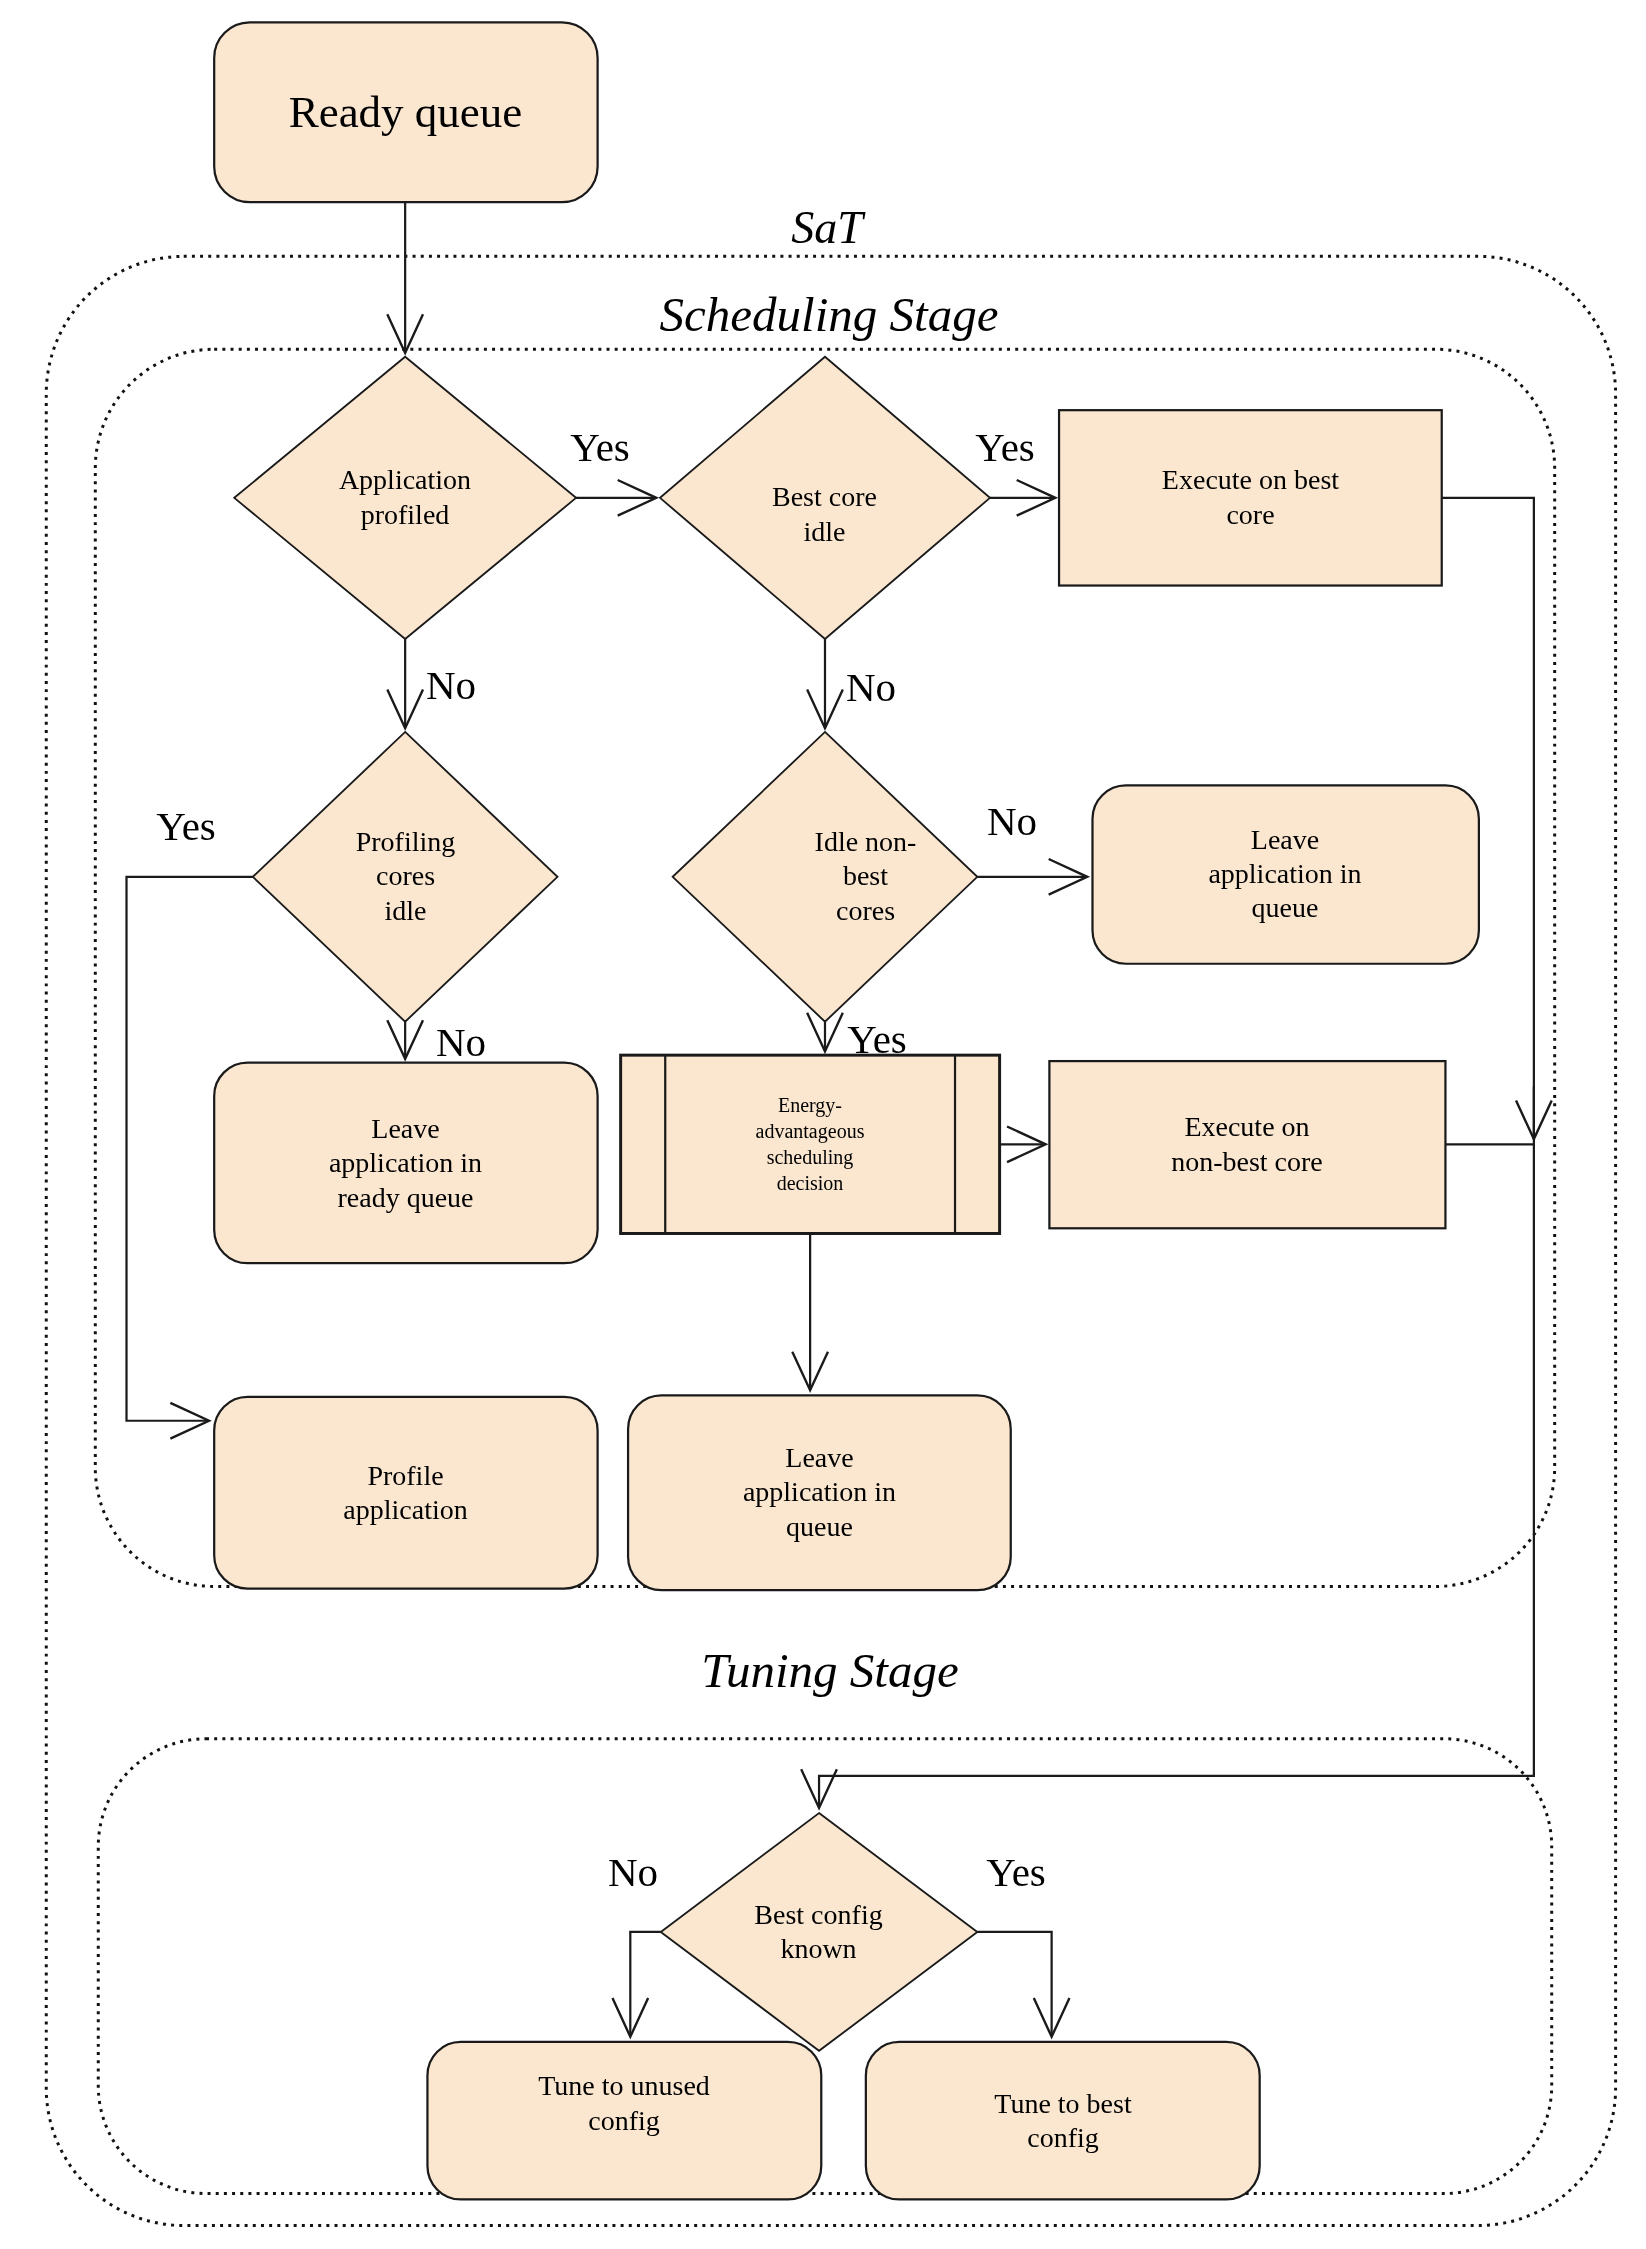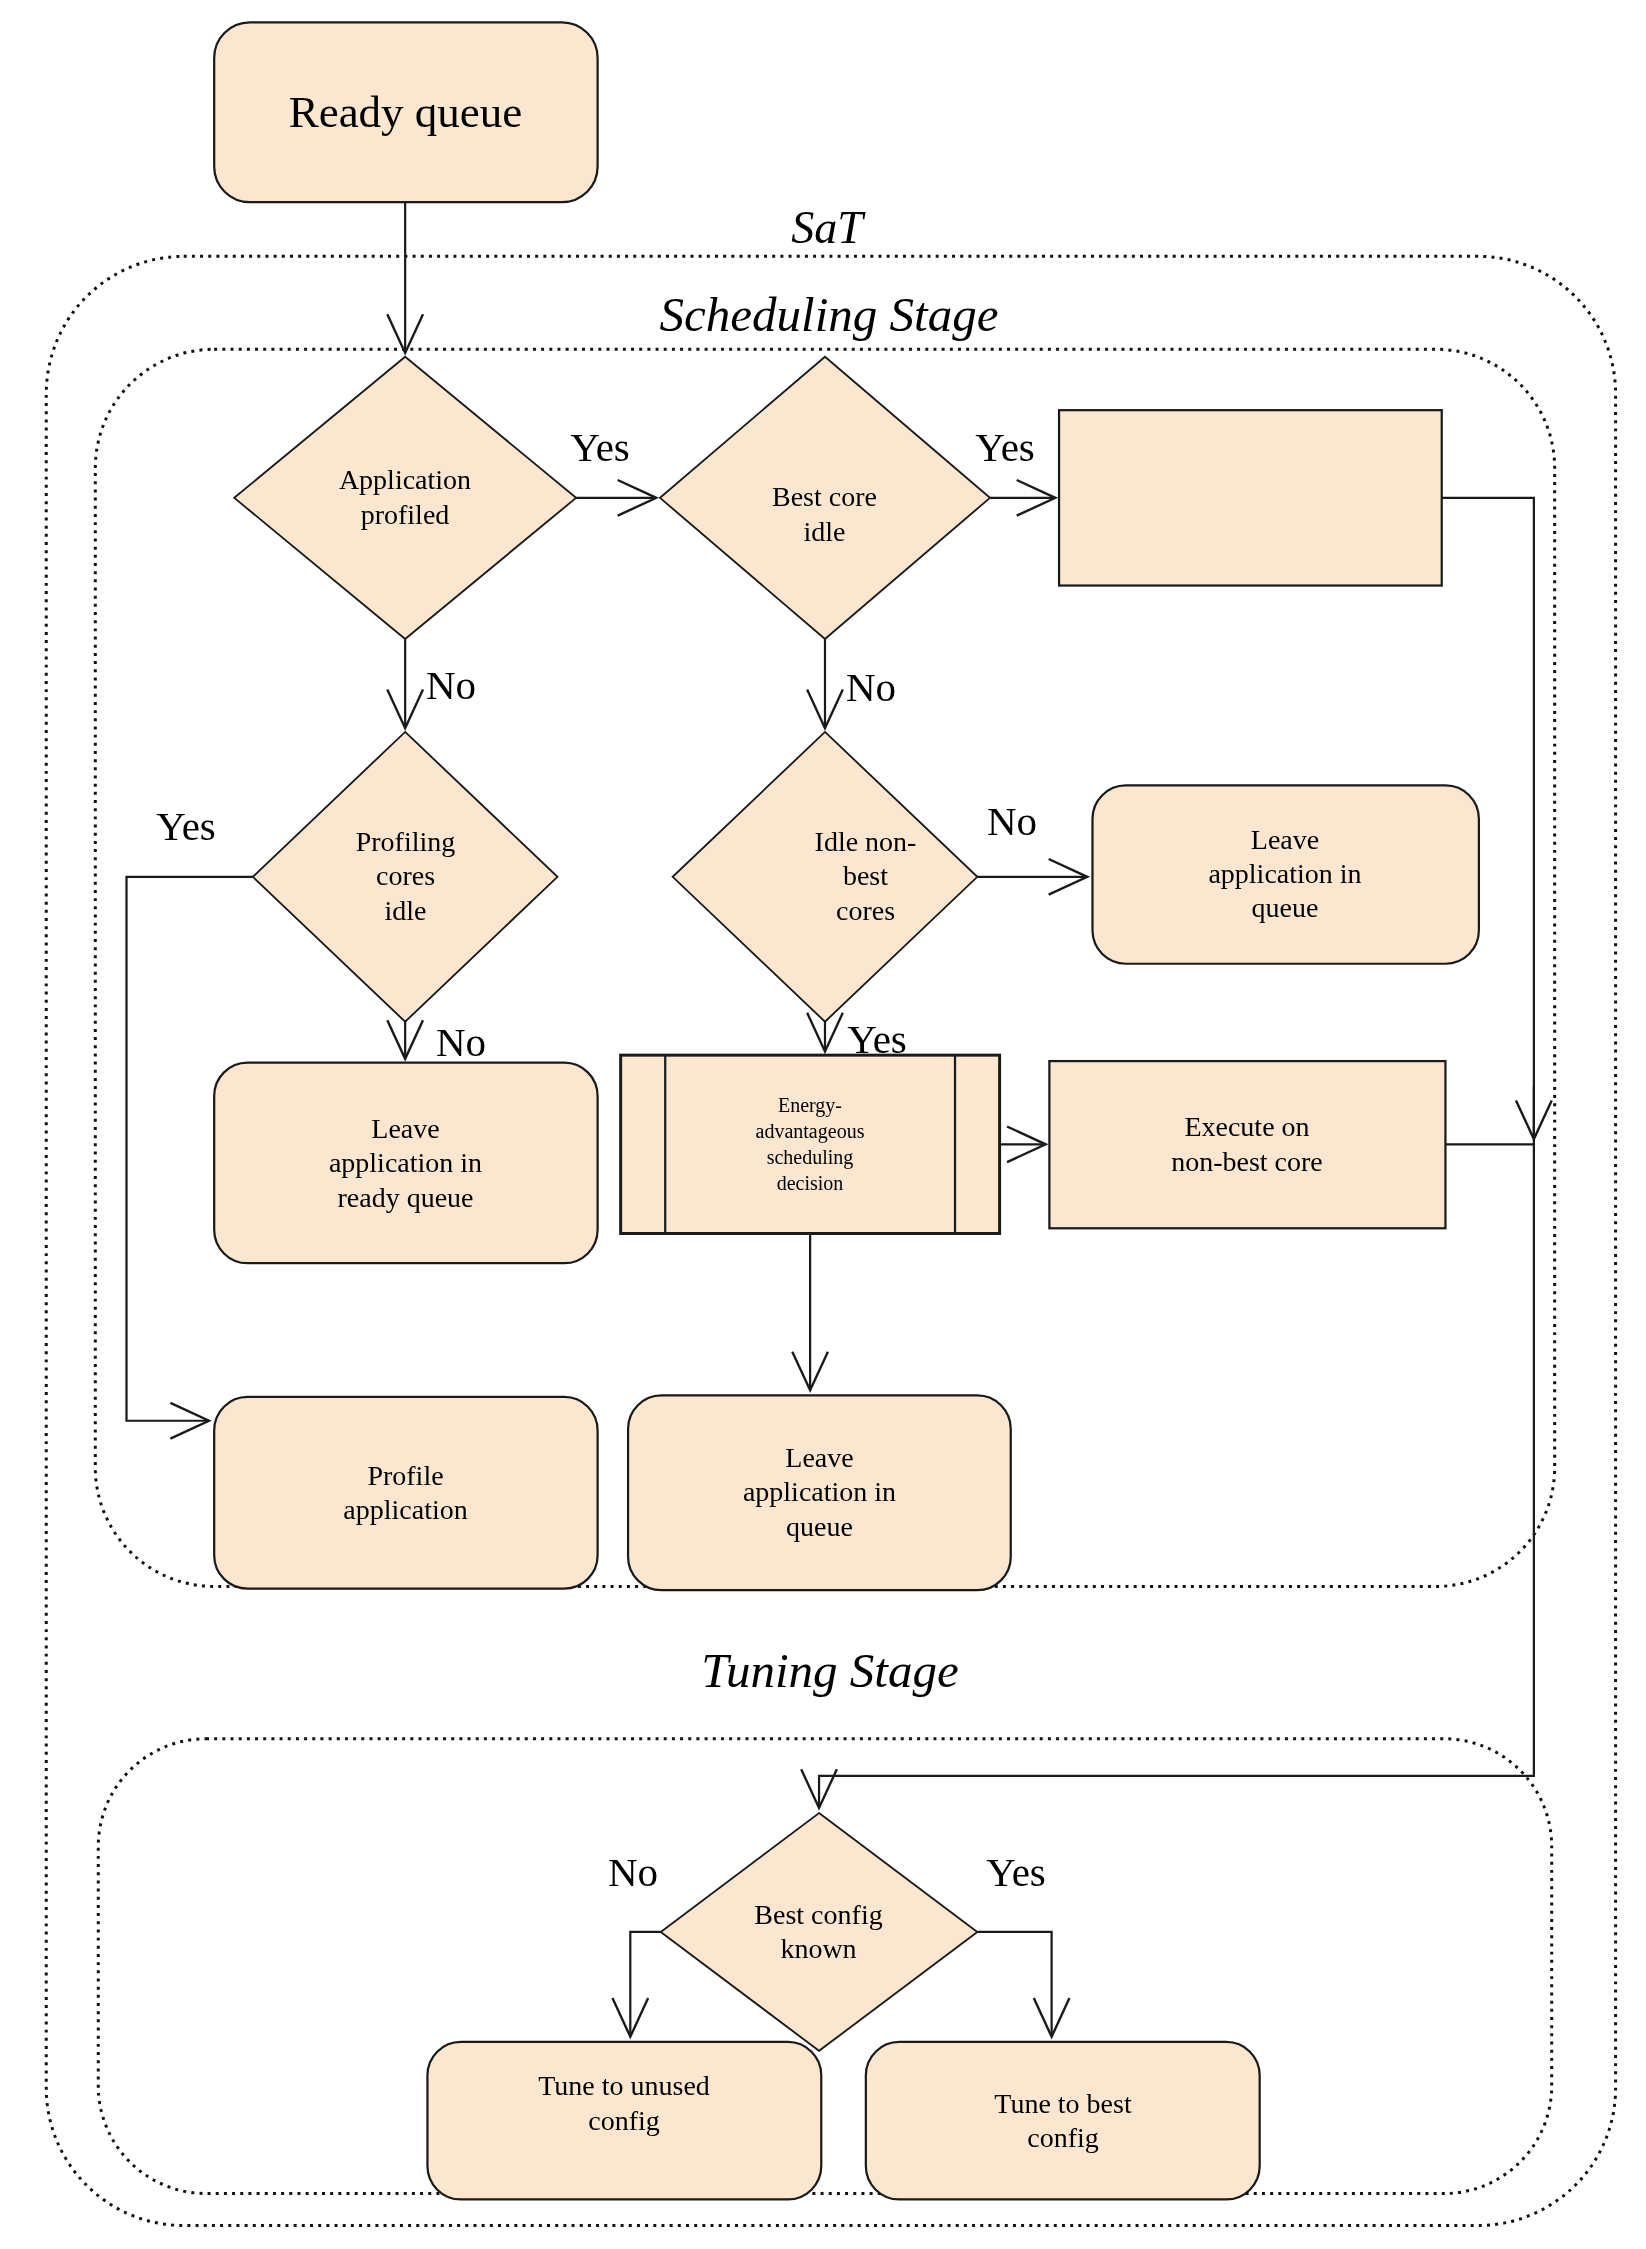--- a/index.html
+++ b/index.html
@@ -69,20 +69,22 @@
 
   <div class="stage-label" style="left:827px;top:227px;font-size:46px;">SaT</div>
   <div class="stage-label" style="left:829px;top:314px;">Scheduling Stage</div>
   <div class="stage-label" style="left:830px;top:1670px;">Tuning Stage</div>
 
   <div class="node-label big" style="left:214px;top:22px;width:383px;height:180px;">Ready queue</div>
   <div class="node-label" style="left:264px;top:412px;width:282px;height:171px;">Application
 profiled</div>
   <div class="node-label" style="left:691px;top:429px;width:267px;height:171px;">Best core
 idle</div>
+  <div class="node-label" style="left:1059px;top:410px;width:383px;height:175px;">Execute on best
+core</div>
   <div class="node-label" style="left:294px;top:754px;width:223px;height:245px;">Profiling
 cores
 idle</div>
   <div class="node-label" style="left:754px;top:754px;width:223px;height:245px;">Idle non-
 best
 cores</div>
   <div class="node-label" style="left:1092px;top:785px;width:386px;height:178px;">Leave
 application in
 queue</div>
   <div class="node-label" style="left:214px;top:1063px;width:383px;height:201px;">Leave

